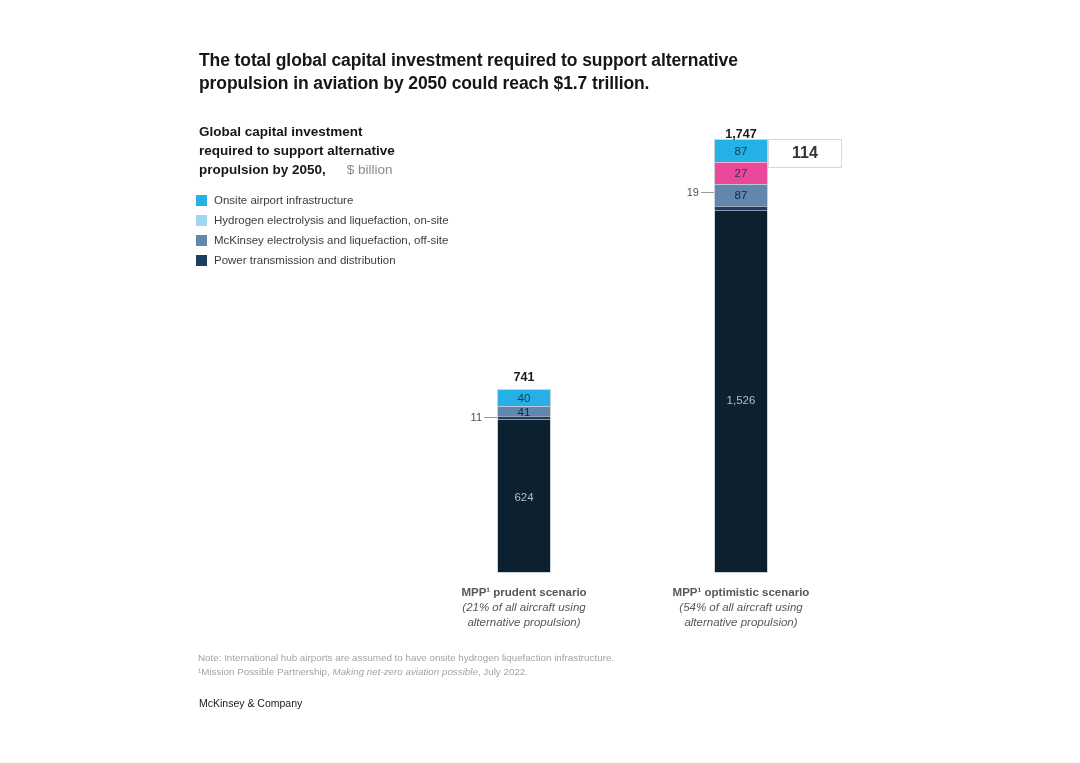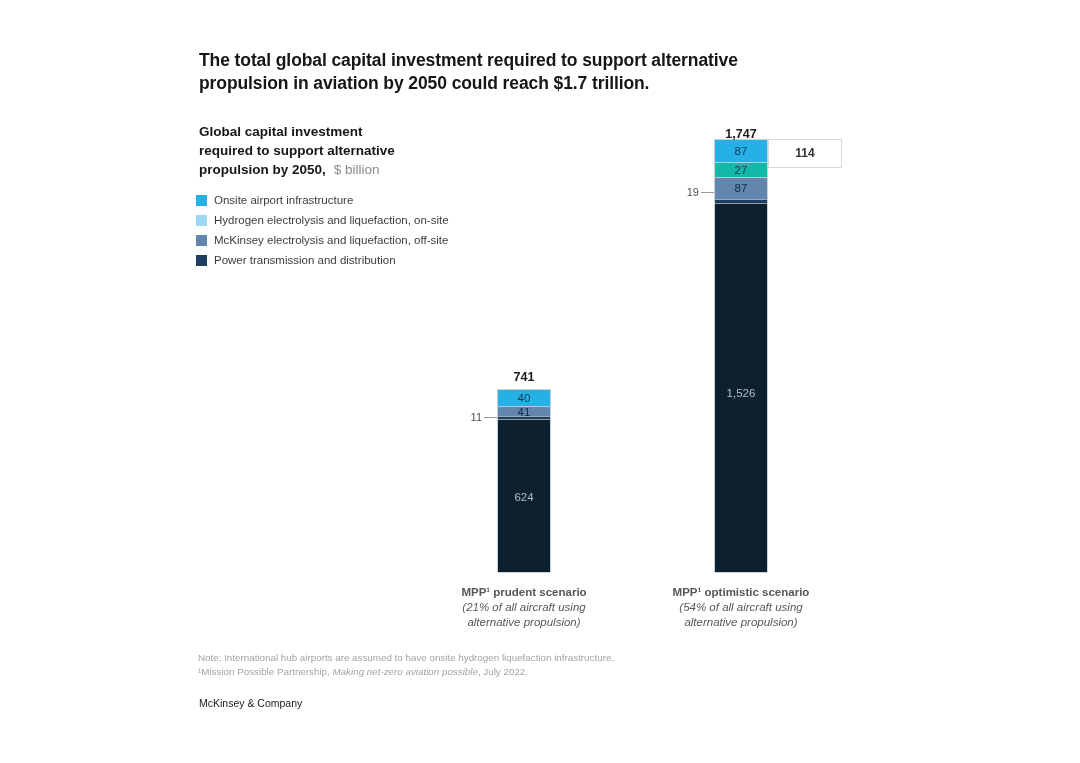--- a/index.html
+++ b/index.html
@@ -27,21 +27,21 @@
     left: 199px;
     top: 122px;
     font-size: 13.5px;
     font-weight: 700;
     line-height: 19px;
     color: #161616;
   }
   .chart-label .unit {
     font-weight: 400;
     color: #8a8a8a;
-    margin-left: 8px;
+    margin-left: 21px;
   }
   .legend {
     position: absolute;
     left: 196px;
     top: 190px;
   }
   .legend-item {
     display: flex;
     align-items: center;
     height: 20px;
@@ -108,21 +108,21 @@
   .annotation-box {
     position: absolute;
     background: #ffffff;
     border: 1px solid #d4d9dd;
     box-sizing: border-box;
     display: flex;
     align-items: center;
     justify-content: center;
   }
   .annotation-label {
-    font-size: 12px;
+    font-size: 16px;
     font-weight: 600;
     color: #333333;
   }
   .scenario-label {
     position: absolute;
     width: 230px;
     text-align: center;
     color: #575757;
   }
   .scenario-name {
@@ -205,21 +205,21 @@
       <div class="total-label" style="left: 464px; top: 369.687px;">741</div>
       <div class="scenario-label" style="left: 409px; top: 584px;">
         <div class="scenario-name">MPP¹ prudent scenario</div>
         <div class="scenario-sub">(21% of all aircraft using</div>
         <div class="scenario-sub">alternative propulsion)</div>
       </div>
       <div class="bar" style="left: 714px; top: 139.294px; width: 54px; height: 433.706px;">
         <div class="bar-segment" style="height: 21.6108px; background: rgb(37, 176, 230);">
           <div class="seg-label" style="color: rgb(14, 60, 87);">87</div>
         </div>
-        <div class="bar-segment sep" style="height: 15px; background: #14b8a6;">
+        <div class="bar-segment sep" style="height: 22px; background: #ec4899;">
           <div class="seg-label" style="color: rgb(14, 60, 87);">27</div>
         </div>
         <div class="bar-segment sep" style="height: 21.6108px; background: rgb(98, 134, 174);">
           <div class="seg-label" style="color: rgb(13, 41, 68);">87</div>
         </div>
         <div class="bar-segment sep" style="height: 4.7196px; background: rgb(28, 62, 96);"></div>
         <div class="bar-segment sep" style="height: 379.058px; background: rgb(13, 32, 47);">
           <div class="seg-label" style="color: rgb(180, 190, 197);">1,526</div>
         </div>
       </div>

